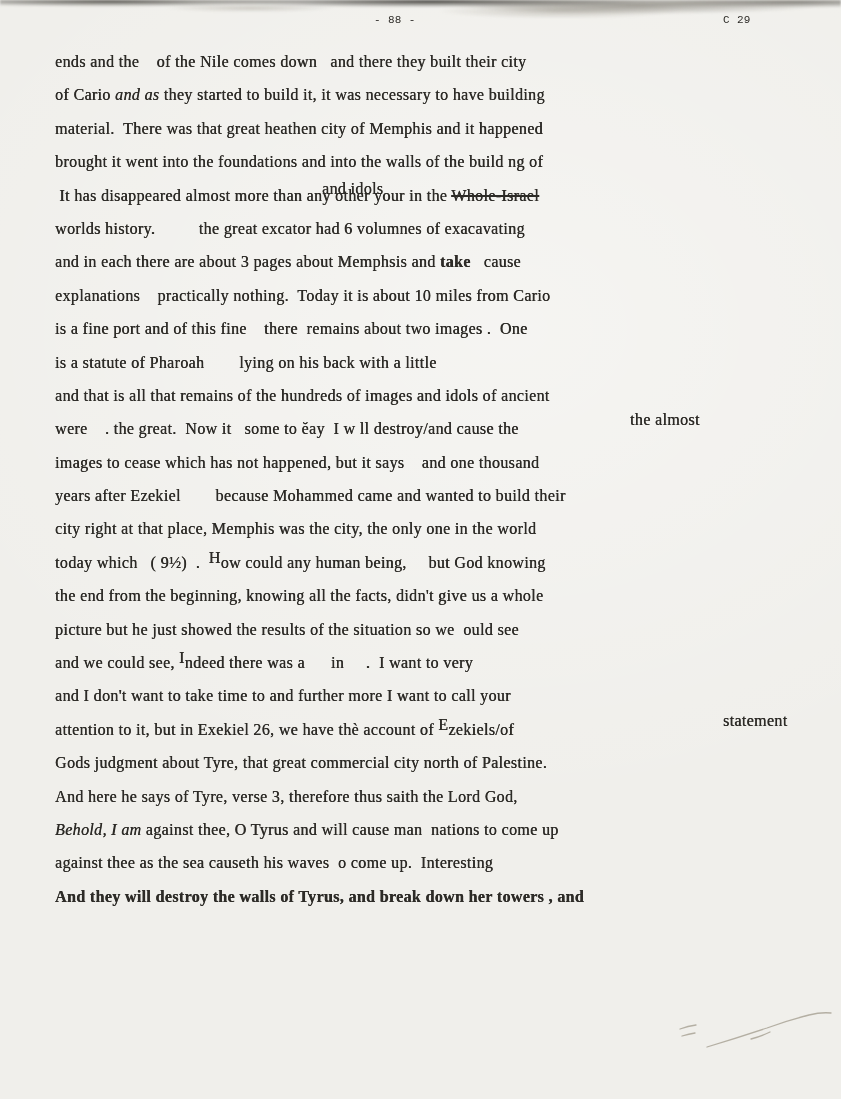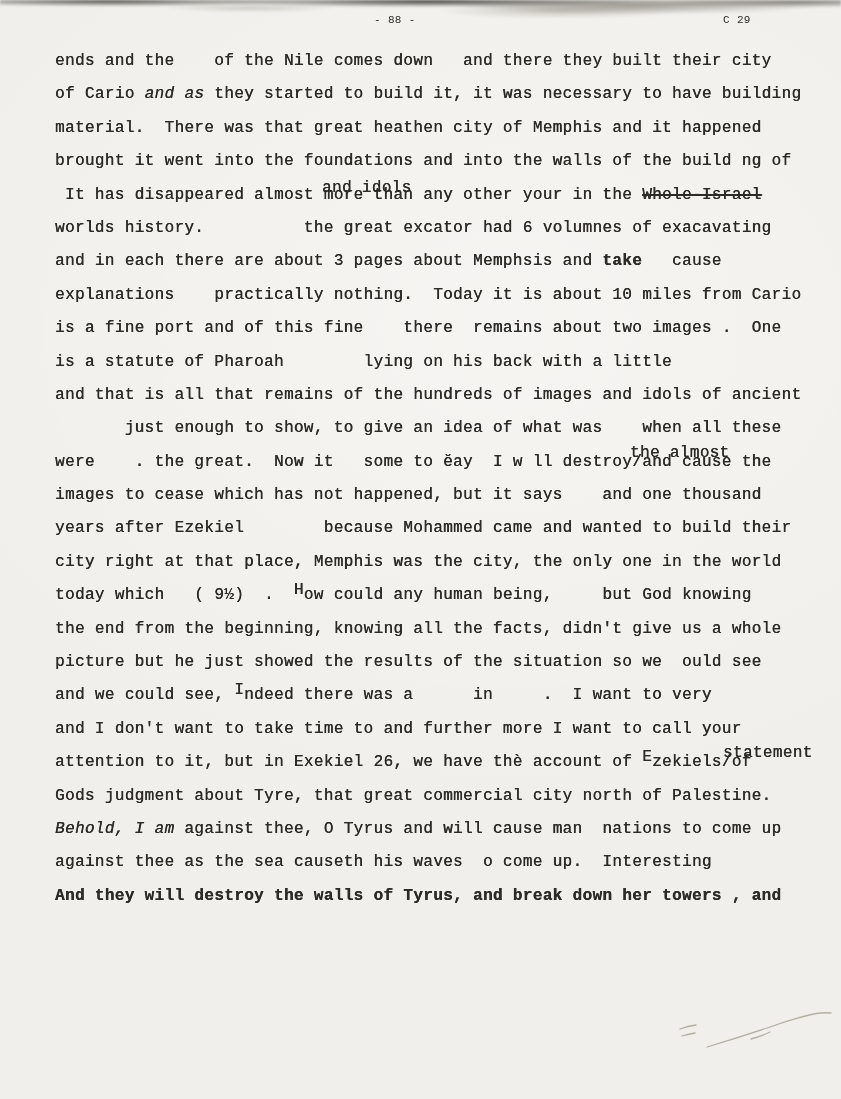--- a/index.html
+++ b/index.html
@@ -26,20 +26,21 @@
       radial-gradient(ellipse 120px 6px at 250px 8px, rgba(125,119,106,.3), transparent 72%);
     filter:blur(1px);
   }
   .header{position:absolute;top:14px;left:0;width:100%;height:22px;font-size:11px;letter-spacing:.35px;}
   .page-number{position:absolute;left:374px;white-space:pre;}
   .doc-code{position:absolute;left:723px;white-space:pre;}
   .typed-text{
     position:absolute;top:45px;left:55px;width:770px;
     font-size:16px;line-height:33.4px;letter-spacing:.35px;
     text-shadow:.3px 0 0 currentColor;
+    font-family:Liberation Serif, serif;
   }
   .line{height:33.4px;white-space:pre;}
   .insert-row{height:0;position:relative;}
   .insert-text{position:absolute;top:-9px;white-space:pre;}
   .st-bold{font-weight:bold;}
   .st-italic{font-style:italic;}
   .st-strike{text-decoration:line-through;text-decoration-thickness:1.5px;}
   .st-underline{text-decoration:underline;text-decoration-thickness:1.5px;text-underline-offset:4px;text-decoration-skip-ink:none;}
   .st-sup{position:relative;top:-5px;}
   .st-sup.st-underline{text-decoration:underline;}
@@ -65,38 +66,38 @@
         <span class="insert-text" style="left: 267px; margin-top: 36px;">and idols</span>
       </div>
       <div class="line"><span>brought it went into the foundations and into the walls of the build ng of</span></div>
       <div class="line"><span> It has disappeared almost more than any other your in the </span><span class="st-strike">Whole-Israel</span></div>
       <div class="line"><span>worlds history.          the great excator had 6 volumnes of exacavating</span></div>
       <div class="line"><span>and in each there are about 3 pages about Memphsis and </span><span class="st-bold">take</span><span>   cause</span></div>
       <div class="line"><span>explanations    practically nothing.  Today it is about 10 miles from Cario</span></div>
       <div class="line"><span>is a fine port and of this fine    there  remains about two images .  One</span></div>
       <div class="line"><span>is a statute of Pharoah        lying on his back with a little</span></div>
       <div class="line"><span>and that is all that remains of the hundreds of images and idols of ancient</span></div>
-      <div class="line"><span>       just enough to show, to give an idea of what was    when all these</span></div>
       <div class="insert-row">
         <span class="insert-text" style="left: 575px;">the almost</span>
       </div>
       <div class="line"><span>were    . the great.  Now it   some to ĕay  I w ll destroy/and cause the</span></div>
       <div class="line"><span>images to cease which has not happened, but it says    and one thousand</span></div>
       <div class="line"><span>years after Ezekiel        because Mohammed came and wanted to build their</span></div>
       <div class="line"><span>city right at that place, Memphis was the city, the only one in the world</span></div>
       <div class="line"><span>today which   ( 9½)  .  </span><span class="st-sup">H</span><span>ow could any human being,     but God knowing</span></div>
       <div class="line"><span>the end from the beginning, knowing all the facts, didn't give us a whole</span></div>
       <div class="line"><span>picture but he just showed the results of the situation so we  ould see</span></div>
       <div class="line"><span>and we could see, </span><span class="st-sup">I</span><span>ndeed there was a      in     .  I want to very</span></div>
       <div class="line"><span>and I don't want to take time to and further more I want to call your</span></div>
       <div class="insert-row">
         <span class="insert-text" style="left: 668px;">statement</span>
       </div>
       <div class="line"><span>attention to it, but in Exekiel 26, we have thè account of </span><span class="st-sup">E</span><span>zekiels/of</span></div>
       <div class="line"><span>Gods judgment about Tyre, that great commercial city north of Palestine.</span></div>
+      <div class="line"><span>And here he says of Tyre, verse 3, therefore thus saith the Lord God,</span></div>
       <div class="line"><span class="st-italic">Behold, I am</span><span> against thee, O Tyrus and will cause man  nations to come up</span></div>
       <div class="line"><span>against thee as the sea causeth his waves  o come up.  Interesting</span></div>
       <div class="line"><span class="st-bold">And they will destroy the walls of Tyrus, and break down her towers , and</span></div>
     </div>
 
   <svg class="pencil" width="186" height="60" viewBox="0 0 186 60">
     <path d="M25,29 q8,-3 16,-4"></path>
     <path d="M27,36 q7,-2 13,-3"></path>
     <path d="M52,47 q30,-9 60,-19 q22,-8 42,-13 q12,-3 22,-2"></path>
     <path d="M96,39 q11,-3 19,-7"></path>

